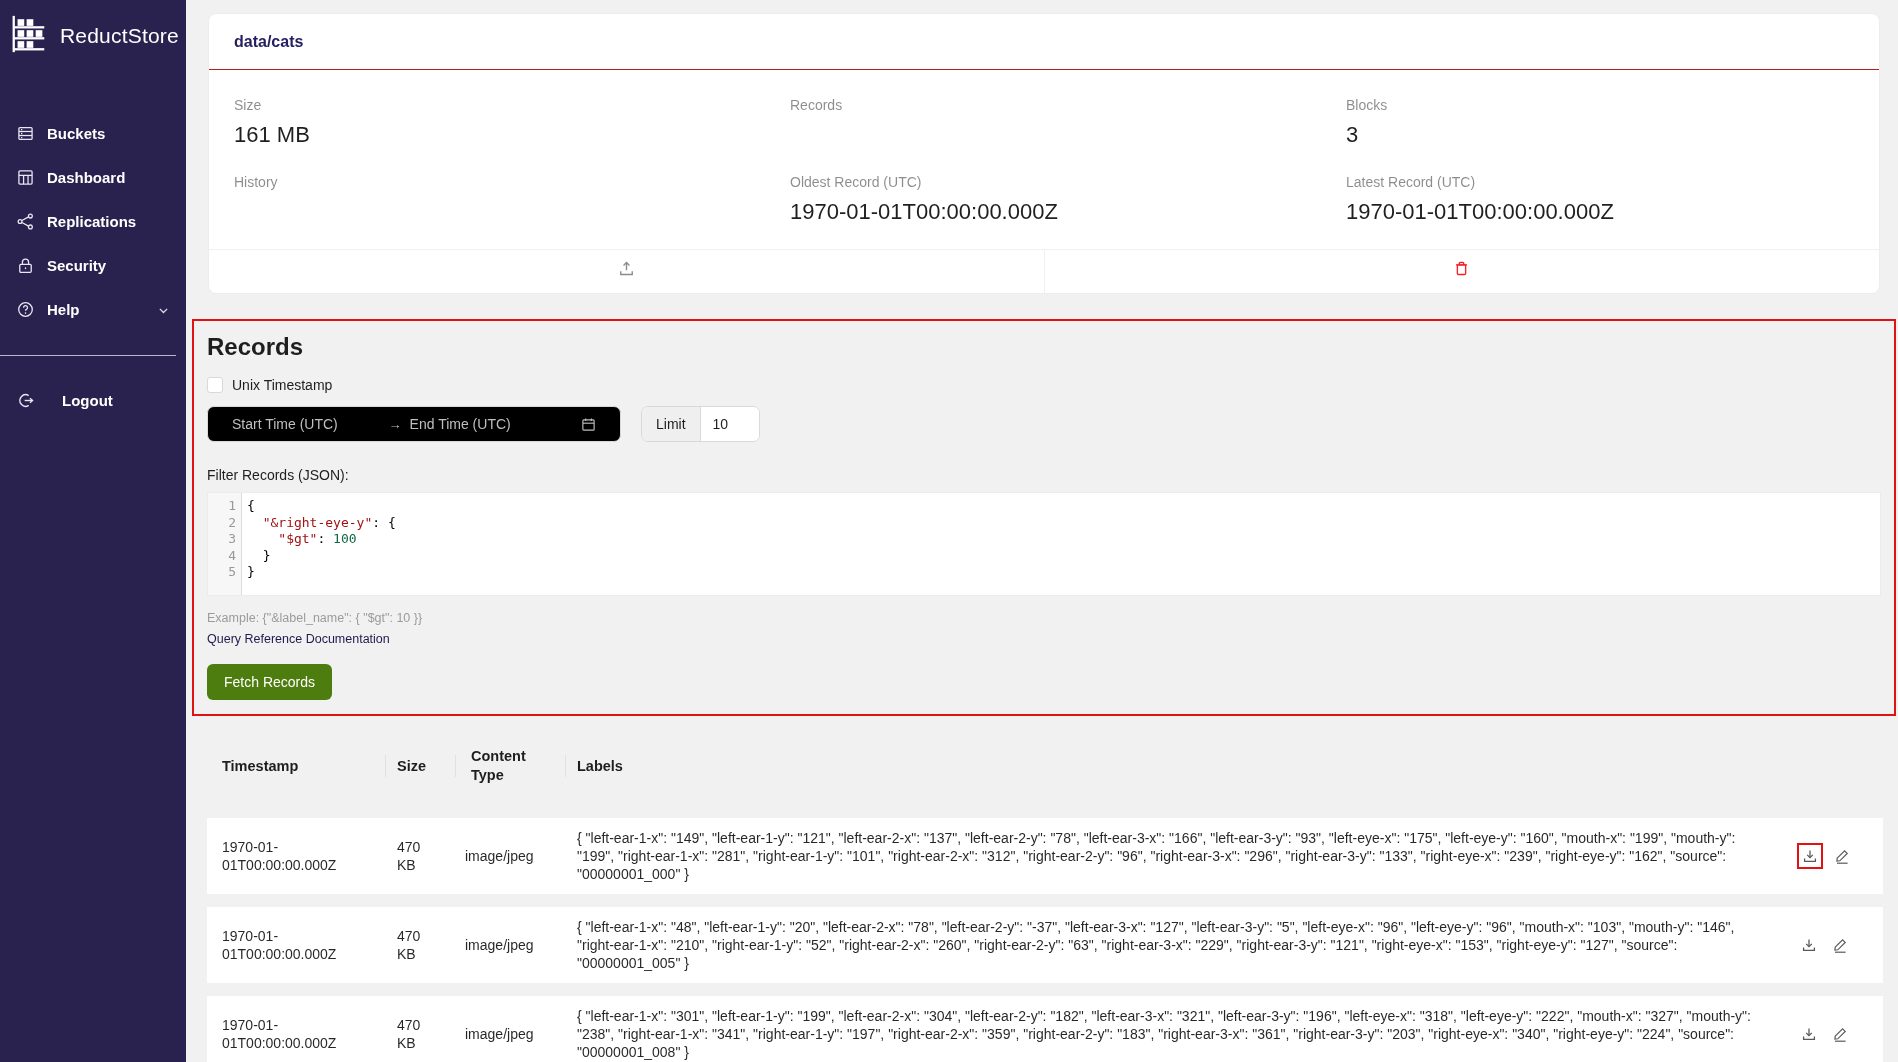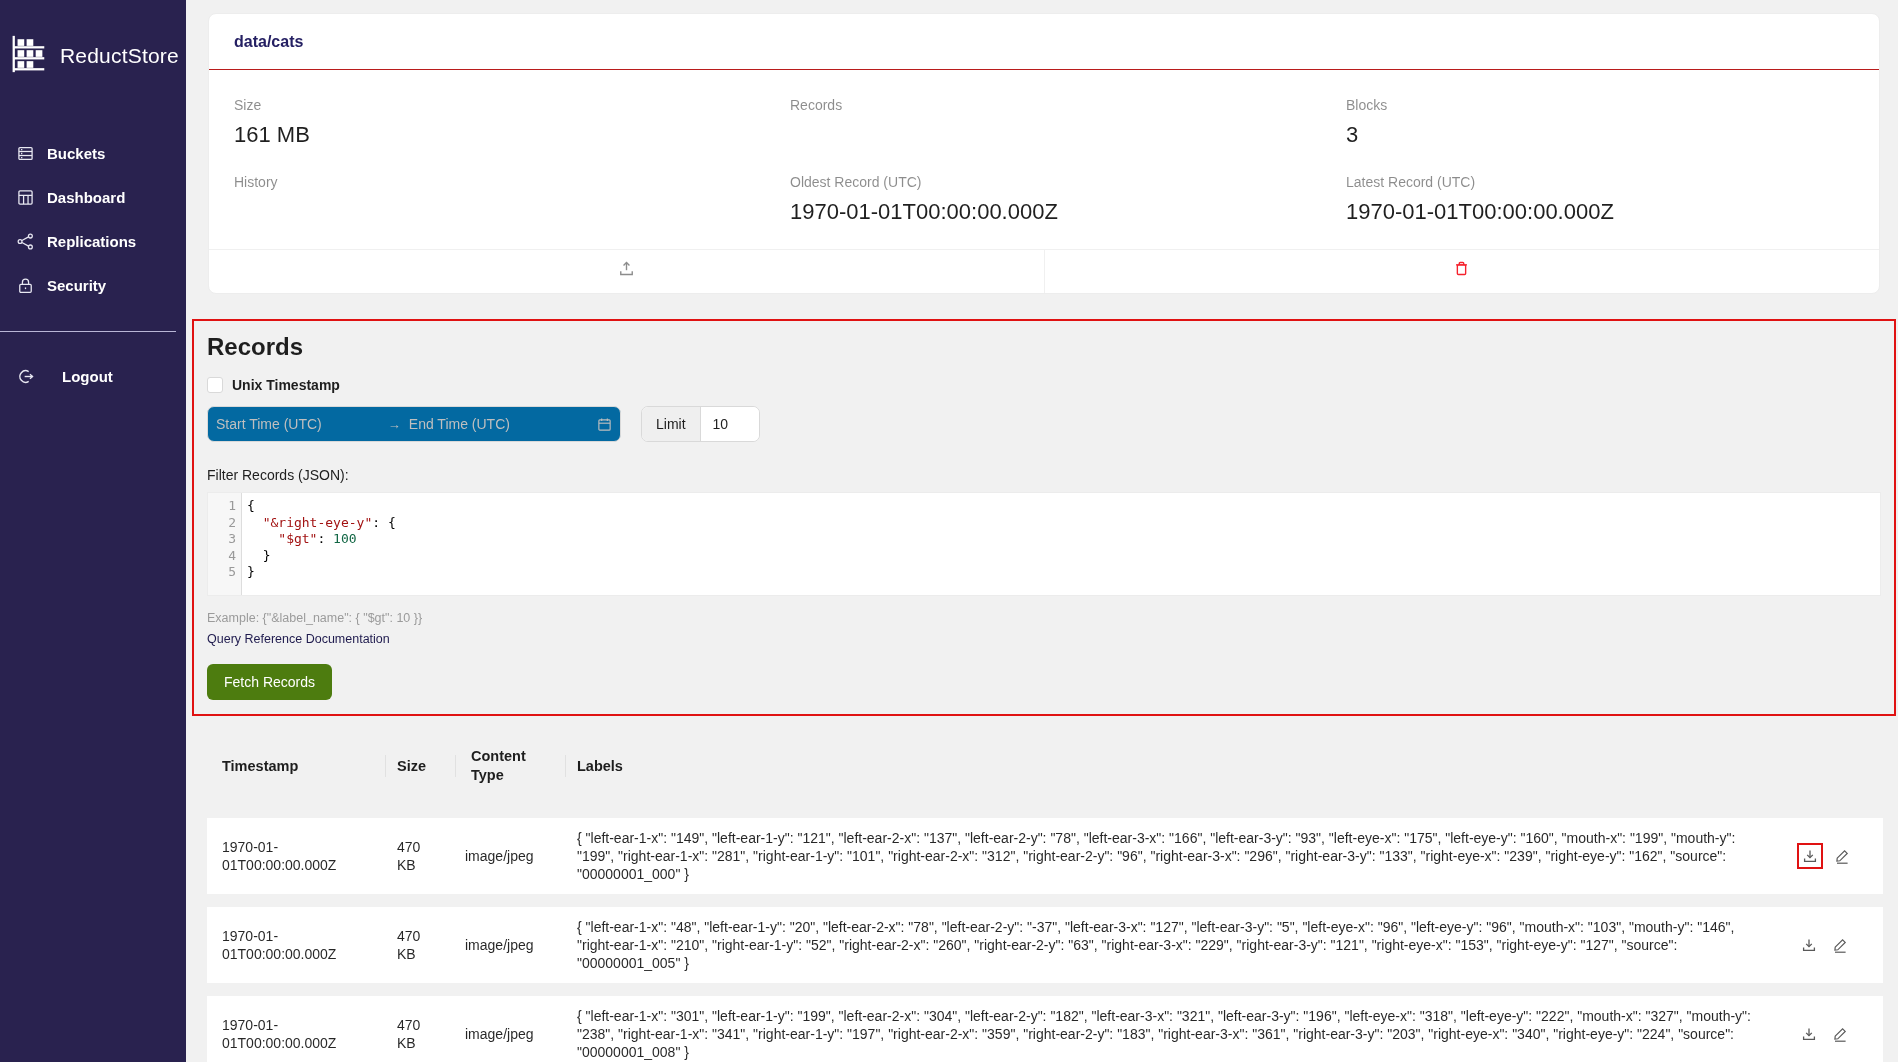--- a/index.html
+++ b/index.html
@@ -2,21 +2,21 @@
 <html><head>
 <meta charset="utf-8">
 <style>
   * { margin:0; padding:0; box-sizing:border-box; }
   html,body { width:1898px; height:1062px; overflow:hidden;
     font-family:"Liberation Sans", sans-serif; background:#f1f1f1; color:rgba(0,0,0,.88); }
   .app { display:flex; width:1898px; height:1062px; }
 
   
   .sidebar { width:186px; flex:0 0 186px; background:#29224f; color:#fff; display:flex; flex-direction:column; }
-  .brand { display:flex; align-items:center; gap:10px; padding:13px 10px 12px 8px; cursor:pointer;margin-top:20px; }
+  .brand { display:flex; align-items:center; gap:10px; padding:13px 10px 12px 8px; cursor:pointer; }
   .brand svg { width:42px; height:42px; }
   .brand-name { font-size:21px; font-weight:400; color:#fff; letter-spacing:.2px; }
   .nav { margin-top:40px; }
   .nav-item { display:flex; align-items:center; gap:13px; height:44px; padding:0 16px 0 17px; cursor:pointer; }
   .nav-icon { width:17px; height:17px; color:#e8e8f2; flex:0 0 17px; display:flex; }
   .nav-icon svg { width:17px; height:17px; }
   .nav-label { font-size:15px; font-weight:700; color:#fff; flex:1; }
   .nav-chevron { width:13px; height:13px; color:#dcdceb; }
   .nav-chevron svg { width:13px; height:13px; }
   .side-divider { height:1px; background:#b9b6d6; margin:24px 10px 0 0; }
@@ -37,24 +37,24 @@
   .action-cell + .action-cell { border-left:1px solid #f0f0f0; }
   .action-cell svg { width:17px; height:17px; }
   .upload-color { color:#8c8c8c; }
   .danger-color { color:#f5222d; }
 
   
   .records-panel { border:2px solid #e01212; margin:25px 2px 0 6px; padding:10px 13px 14px; }
   .records-title { font-size:24px; font-weight:700; color:rgba(0,0,0,.88); margin:2px 0 16px; }
   .cb-row { display:flex; align-items:center; gap:9px; margin-bottom:13px; cursor:pointer; width:max-content; }
   .checkbox { width:16px; height:16px; border:1px solid #d9d9d9; border-radius:3px; background:#fff; }
-  .cb-label { font-size:14px; color:rgba(0,0,0,.88);font-weight:bold; }
+  .cb-label { font-size:14px; color:rgba(0,0,0,.88); }
   .filters-row { display:flex; align-items:center; gap:20px; margin-bottom:25px; }
-  .range-picker { width:414px; height:36px; background:#0369a1; border:1px solid #d9d9d9; border-radius:7px;
-    display:flex; align-items:center; padding:0 8px; gap:8px; cursor:text; }
+  .range-picker { width:414px; height:36px; background:#000000; border:1px solid #d9d9d9; border-radius:7px;
+    display:flex; align-items:center; padding:0 24px; gap:8px; cursor:text;text-decoration:underline; }
   .ph { font-size:14px; color:#bfbfbf; flex:1; }
   .ph.end { flex:1.1; }
   .range-arrow { color:#bfbfbf; font-size:13px; }
   .cal-icon { color:#bfbfbf; width:15px; height:15px; }
   .cal-icon svg { width:15px; height:15px; }
   .limit-group { display:flex; height:36px; border:1px solid #d9d9d9; border-radius:7px; overflow:hidden; background:#fff; }
   .limit-addon { background:#efefef; border-right:1px solid #d9d9d9; display:flex; align-items:center;
     padding:0 14px; font-size:14px; color:rgba(0,0,0,.88); }
   .limit-input { width:58px; border:none; outline:none; font-size:14px; padding:0 12px;
     font-family:"Liberation Sans", sans-serif; color:rgba(0,0,0,.88); }
@@ -164,20 +164,35 @@
     <span class="nav-icon">
             <svg viewBox="0 0 16 16" fill="none" stroke="currentColor" stroke-width="1.2">
               <rect x="2.6" y="7" width="10.8" height="7.4" rx="1"></rect>
               <path d="M5.1 7 V5 a2.9 2.9 0 0 1 5.8 0 V7"></path>
               <line x1="8" y1="9.8" x2="8" y2="11.4"></line>
             </svg>
           </span>
     <span class="nav-label">Security</span>
 
   </div>
+        <div class="nav-item">
+    <span class="nav-icon">
+            <svg viewBox="0 0 16 16" fill="none" stroke="currentColor" stroke-width="1.2">
+              <circle cx="8" cy="8" r="6.4"></circle>
+              <path d="M6.2 6.3 a1.85 1.85 0 1 1 2.7 1.6 c-.55.3-.9.65-.9 1.3"></path>
+              <circle cx="8" cy="11.4" r=".75" fill="currentColor" stroke="none"></circle>
+            </svg>
+          </span>
+    <span class="nav-label">Help</span>
+    <span class="nav-chevron">
+      <svg viewBox="0 0 16 16" fill="none" stroke="currentColor" stroke-width="1.6">
+        <polyline points="3.5,6 8,10.5 12.5,6"></polyline>
+      </svg>
+    </span>
+  </div>
       </nav>
 
     <div class="side-divider"></div>
 
     <div class="logout nav-item">
       <span class="nav-icon">
         <svg viewBox="0 0 16 16" fill="none" stroke="currentColor" stroke-width="1.3">
           <path d="M11 3.4 a5.4 5.4 0 1 0 0 9.2"></path>
           <line x1="7.2" y1="8" x2="14.6" y2="8"></line>
           <polyline points="12.2,5.9 14.6,8 12.2,10.1"></polyline>

